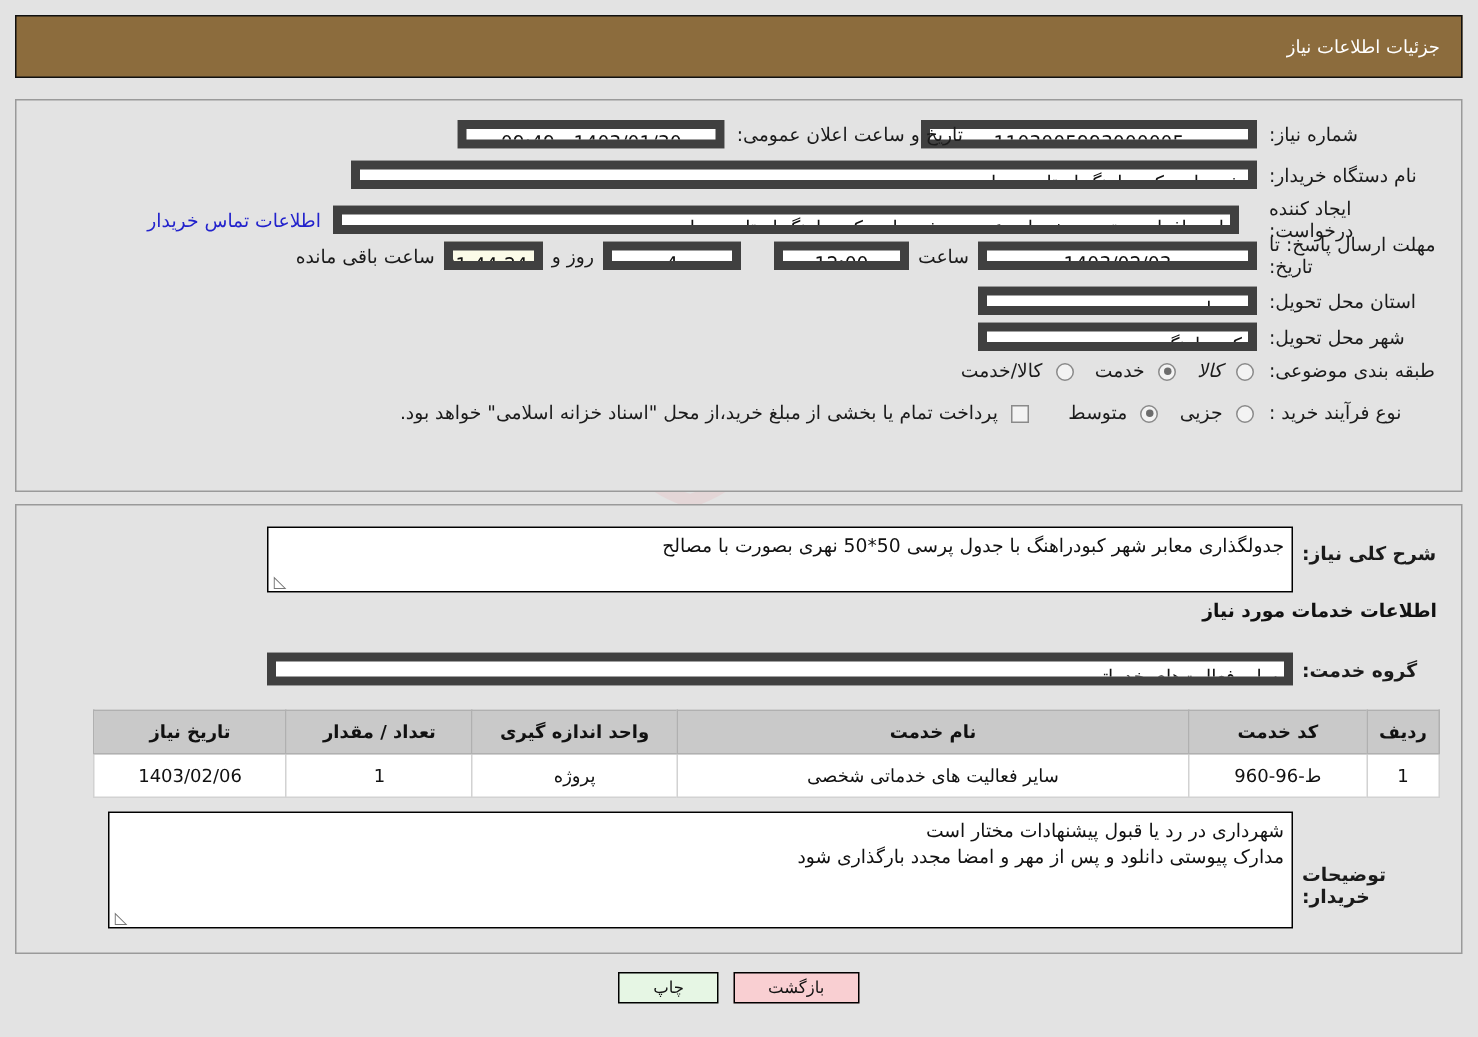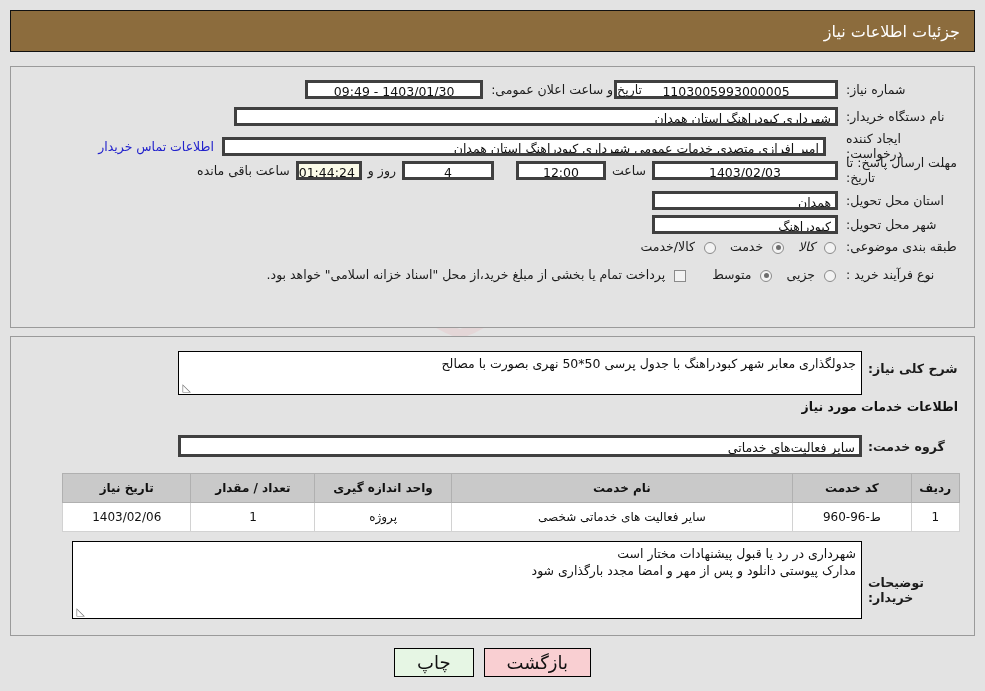--- a/index.html
+++ b/index.html
@@ -53,21 +53,21 @@
     height: 42px;
     background: #8c6c3d;
     border: 1px solid #111;
     box-sizing: border-box;
     display: flex;
     align-items: center;
     z-index: 2;
   }
   .header-bar .title {
     color: #ffffff;
-    font-size: 16px;
+    font-size: 12px;
     padding-right: 14px;
     font-weight: normal;
   }
   
   .panel {
     position: absolute;
     right: 10px;
     left: 10px;
     background: #e3e3e3;
     border: 1px solid #9a9a9a;
@@ -87,21 +87,21 @@
     color: #1b1b1b;
   }
   .flabel {
     font-size: 12.5px;
     color: #1b1b1b;
     text-align: left;
     white-space: normal;
   }
   .fbox {
     background: #ffffff;
-    border: 3px solid #404040;
+    border: 6px solid #404040;
     box-sizing: border-box;
     height: 19px;
     line-height: 17px;
     font-size: 12.5px;
     color: #111;
     padding: 0 4px;
     overflow: hidden;
   }
   .fbox.center { text-align: center; }
   .fbox.right  { }
@@ -203,21 +203,21 @@
     position: absolute;
     top: 648px;
     left: 0; right: 0;
     display: flex;
     justify-content: center;
     gap: 10px;
     z-index: 3;
   }
   .btn {
     border: 1px solid #000;
-    font-size: 18px;
+    font-size: 11px;
     padding: 3px 22px;
     cursor: pointer;
     color: #111;
     font-family: inherit;
   }
   .btn-back  { background: #f9cfd2; }
   .btn-print { background: #e6f6e4; }
 </style>
 </head>
 <body>

